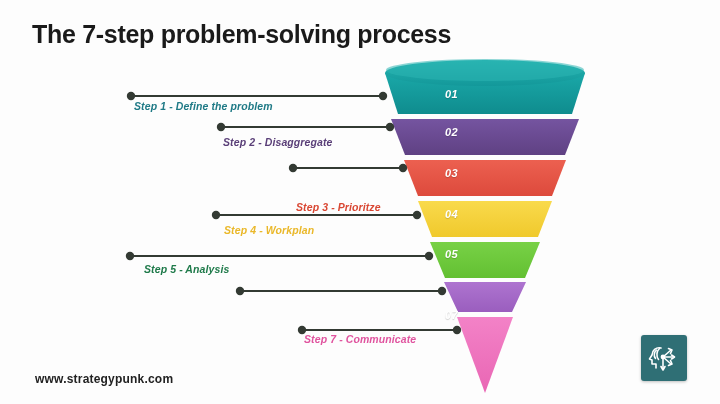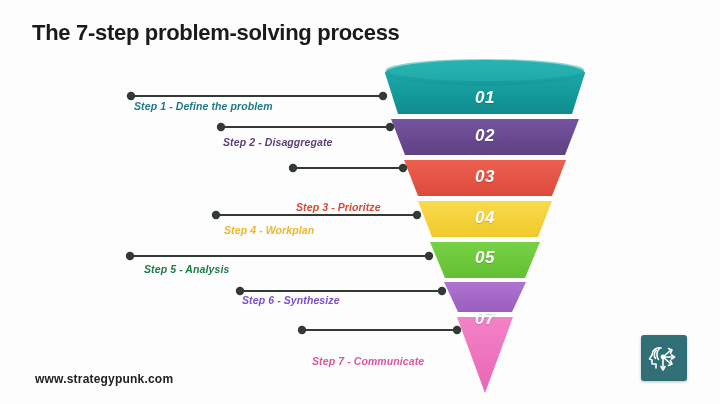--- a/index.html
+++ b/index.html
@@ -18,39 +18,38 @@
     position: absolute;
     left: 0; top: 0;
     width: 720px;
     height: 404px;
     background: #fdfdfd;
   }
   #title {
     position: absolute;
     left: 32px;
     top: 20px;
-    font-size: 22px;
+    font-size: 25px;
     font-weight: bold;
     color: #1a1a1a;
     letter-spacing: -0.3px;
     white-space: nowrap;
   }
   #funnel-svg {
     position: absolute;
     left: 0; top: 0;
     width: 720px;
     height: 404px;
   }
   .num-label {
     position: absolute;
-    font-size: 17px;
+    font-size: 11px;
     font-weight: bold;
     font-style: italic;
     color: #ffffff;
-    text-align: center;
     letter-spacing: 0.5px;
     text-shadow: 0 1px 1px rgba(0,0,0,0.18);
   }
   .step-label {
     position: absolute;
     font-size: 10.5px;
     font-weight: bold;
     font-style: italic;
     white-space: nowrap;
     letter-spacing: 0.1px;
@@ -191,22 +190,21 @@
   <div class="num-label" style="left:445px; top:167px; width:80px;">03</div>
   <div class="num-label" style="left:445px; top:208px; width:80px;">04</div>
   <div class="num-label" style="left:445px; top:248px; width:80px;">05</div>
   <div class="num-label" style="left:445px; top:309px; width:80px;">07</div>
 
   <div class="step-label" style="left:134px; top:100px; color:#1f7a86;">Step 1 - Define the problem</div>
   <div class="step-label" style="left:223px; top:136px; color:#5a3f78;">Step 2 - Disaggregate</div>
   <div class="step-label" style="left:296px; top:175px; color:#d94733;margin-top:26px;">Step 3 - Prioritze</div>
   <div class="step-label" style="left:224px; top:224px; color:#eab82a;">Step 4 - Workplan</div>
   <div class="step-label" style="left:144px; top:263px; color:#1f7a4a;text-align:right;">Step 5 - Analysis</div>
-  <div class="step-label" style="left:242px; top:294px; color:#7a4fd0;">Step 6 - Synthesize</div>
-  <div class="step-label" style="left:304px; top:355px; color:#e0549f;margin-left:8px;">Step 7 - Communicate</div>
+  <div class="step-label" style="left:304px; top:333px; color:#e0549f;">Step 7 - Communicate</div>
 
   <div id="footer-url">www.strategypunk.com</div>
 
   <div id="logo-box">
     <svg width="46" height="46" viewBox="0 0 46 46" xmlns="http://www.w3.org/2000/svg">
       <g fill="none" stroke="#ffffff" stroke-width="1.6" stroke-linecap="round" stroke-linejoin="round">
         <path d="M20 13 C15 12, 11 15.5, 11 20 L8.5 24 L11 25 L11 29 L15 29 L15 33"></path>
         <path d="M15.5 15 C13 17, 12.5 21, 14.5 23.5"></path>
         <path d="M18.5 13.5 C15.5 16, 15 21.5, 17.5 24.5"></path>
         <line x1="22" y1="22" x2="30" y2="15"></line>

